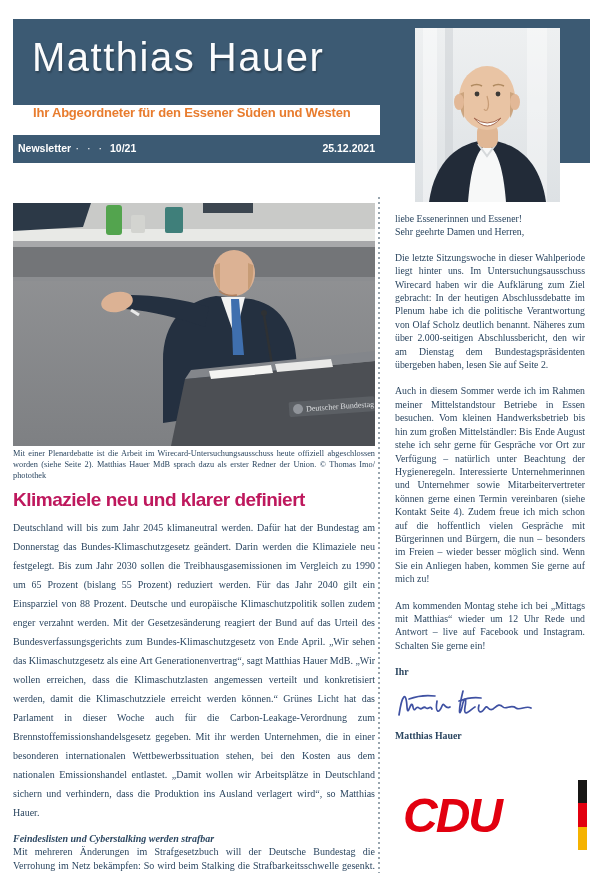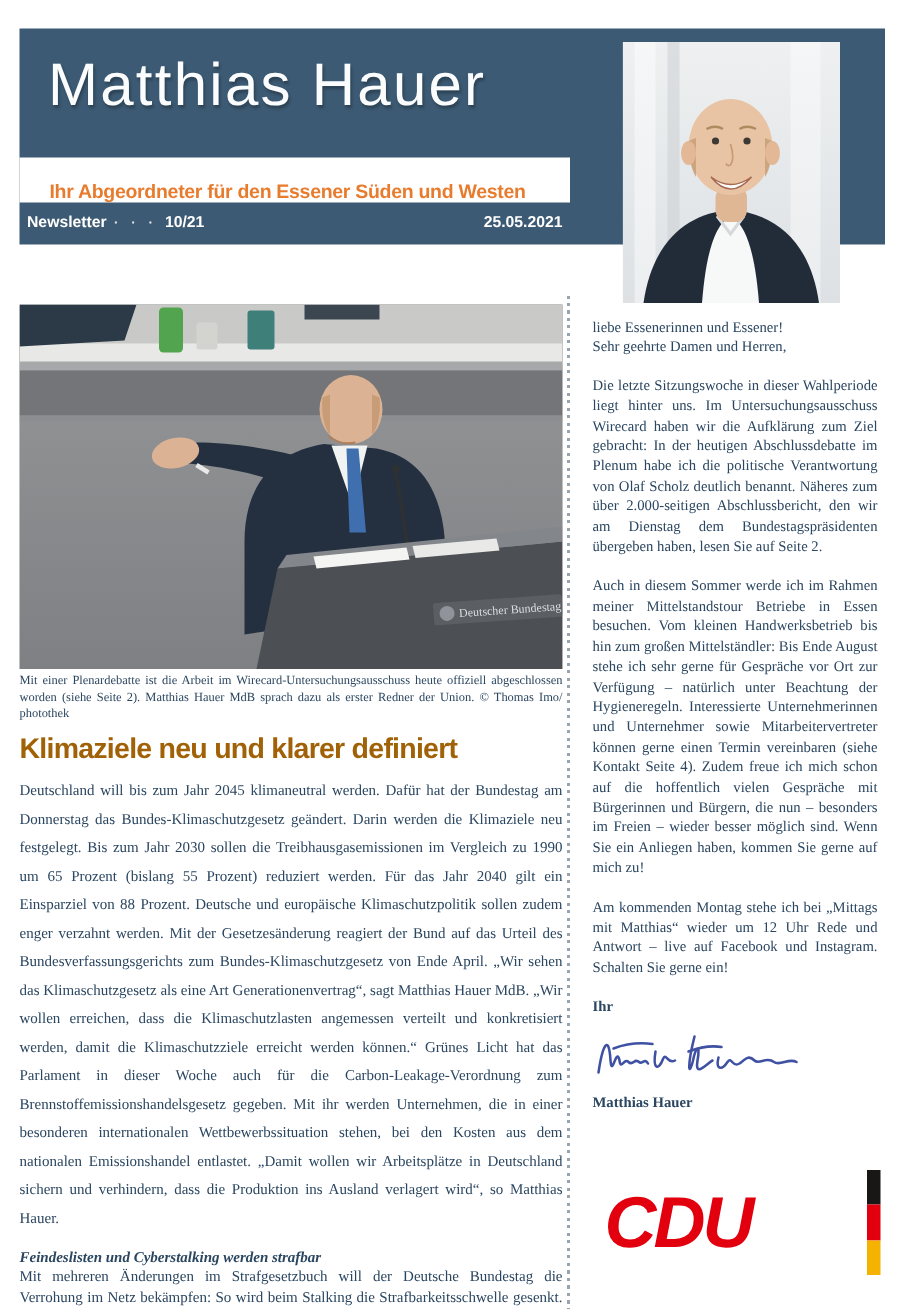--- a/index.html
+++ b/index.html
@@ -10,21 +10,21 @@
   
   .header-box { position:absolute; left:13px; top:19px; width:577px; height:144px; background:#3c5a73; }
   .page-title {
     position:absolute; left:19px; top:16px; color:#fbfcfd;
     font-size:40px; font-weight:300; letter-spacing:1.5px;
     text-shadow:1px 2px 2px rgba(0,0,0,0.28);
     font-family:"Liberation Sans", sans-serif;
   }
   .subtitle-strip {
     position:absolute; left:0; top:86px; width:367px; height:30px; background:#ffffff;
-    display:flex; align-items:flex-end;
+    display:flex; align-items:flex-start;
   }
   .subtitle-strip span {
     margin-left:20px; color:#e87c2e; font-weight:bold; font-size:13px; letter-spacing:-0.2px;
   }
   .issue-bar {
     position:absolute; left:0; bottom:0; width:100%; height:26px; color:#ffffff;
   }
   .issue-left { position:absolute; left:5px; top:5px; font-size:10.5px; font-weight:bold; }
   .issue-dots { font-size:9px; letter-spacing:3px; opacity:0.85; font-weight:bold; margin:0 2px; }
   .issue-date { position:absolute; right:215px; top:5px; font-size:10.5px; font-weight:bold; }
@@ -35,21 +35,21 @@
     background:repeating-linear-gradient(to bottom, #98a5ae 0 2px, transparent 2px 5px);
   }
   
   .main-col { position:absolute; left:13px; top:203px; width:362px; }
   .plenary { width:362px; height:243px; overflow:hidden; background:#8d8f92; }
   .caption {
     margin-top:3px; font-family:"Liberation Serif", serif; font-size:8.3px; line-height:10.8px;
     color:#2b4660; text-align:justify; hyphens:auto;
   }
   .headline {
-    margin-top:8px; color:#a16207; font-weight:bold; font-size:19px; letter-spacing:-0.5px;
+    margin-top:8px; color:#be185d; font-weight:bold; font-size:19px; letter-spacing:-0.5px;
     font-family:"Liberation Sans", sans-serif;
   }
   .bodytext {
     margin-top:7px; font-family:"Liberation Serif", serif; font-size:10px; line-height:19px;
     color:#2b4660; text-align:justify; hyphens:auto;
   }
   .subheadline {
     margin-top:11px; font-family:"Liberation Serif", serif; font-weight:bold; font-size:10px;
     color:#2b4660;
     font-style:italic;
@@ -88,21 +88,21 @@
     <div class="page-title">Matthias Hauer</div>
     <div class="subtitle-strip">
       <span>Ihr Abgeordneter für den Essener Süden und Westen</span>
     </div>
     <div class="issue-bar">
       <div class="issue-left">
         <span>Newsletter</span>
         <span class="issue-dots">· · ·</span>
         <span>10/21</span>
       </div>
-      <div class="issue-date">25.05.2021</div>
+      <div class="issue-date">25.12.2021</div>
     </div>
   </div>
 
   <div class="portrait">
     <svg width="145" height="174" viewBox="0 0 145 174" xmlns="http://www.w3.org/2000/svg">
       <defs>
         <linearGradient id="pbg" x1="0" y1="0" x2="0" y2="1">
           <stop offset="0" stop-color="#eef0f1"></stop>
             <stop offset="1" stop-color="#dde1e4"></stop>
         </linearGradient>

